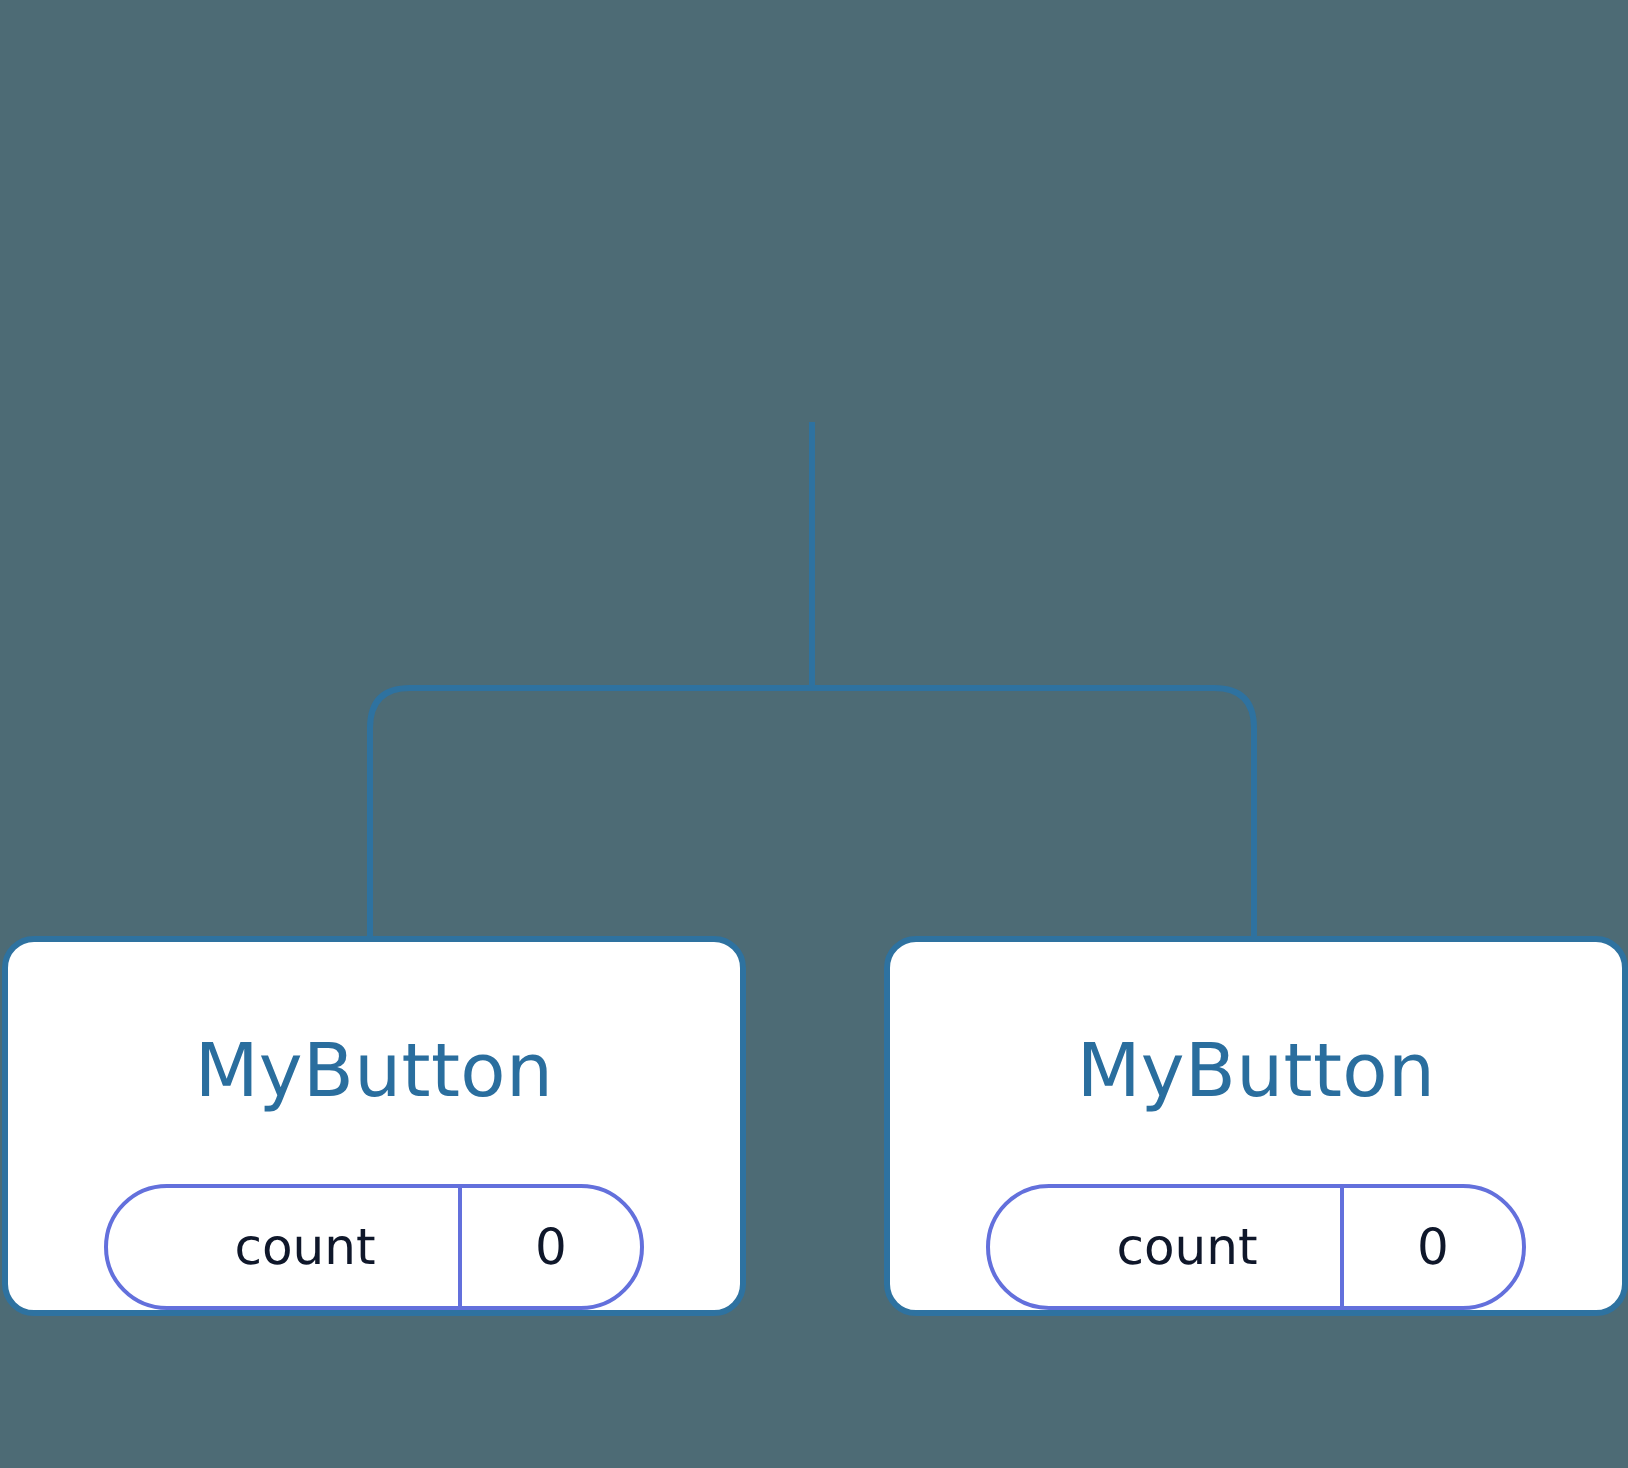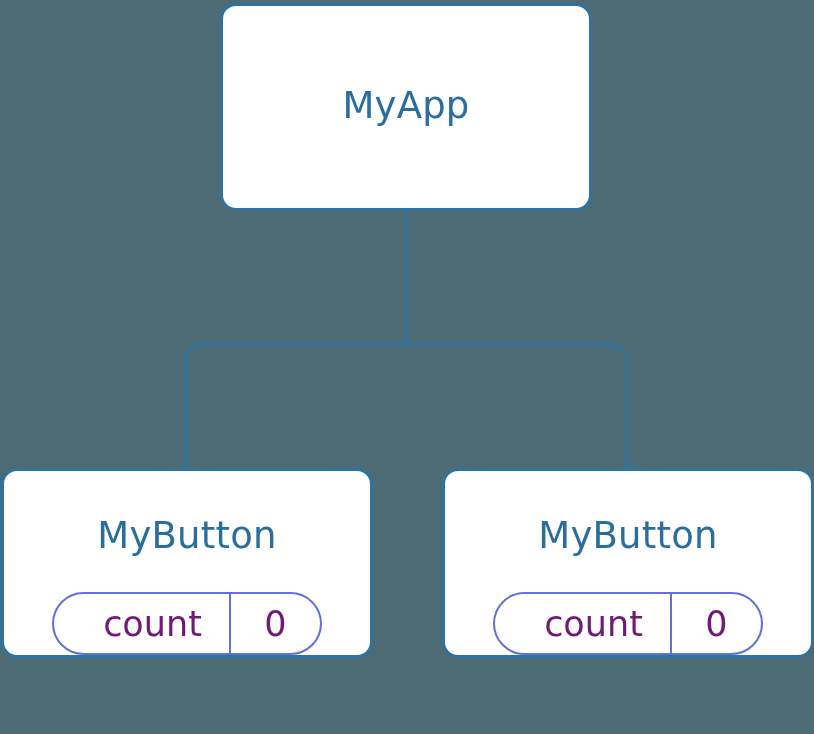--- a/index.html
+++ b/index.html
@@ -89,22 +89,22 @@
     box-sizing: border-box;
     display: flex;
     align-items: stretch;
     background: #FFFFFF;
   }
   .pill-key,
   .pill-val {
     display: flex;
     align-items: center;
     justify-content: center;
-    color: #701a75;
-    font-size: 35px;
+    color: #0f172a;
+    font-size: 25px;
     font-weight: 400;
     white-space: nowrap;
     box-sizing: border-box;
   }
   .pill-key {
     width: 175px;
     padding-left: 22px;
   }
   .pill-val {
     width: 91px;
@@ -118,23 +118,20 @@
 
   <svg id="edges" viewBox="0 0 814 734" width="814" height="734" fill="none">
 
     <path d="M 406 211 L 406 344" stroke="#2E72A0" stroke-width="3" fill="none"></path>
 
     <path d="M 406 344 L 205 344 Q 185 344 185 364 L 185 470" stroke="#2E72A0" stroke-width="3" fill="none" stroke-linecap="butt" stroke-linejoin="round"></path>
 
     <path d="M 406 344 L 607 344 Q 627 344 627 364 L 627 470" stroke="#2E72A0" stroke-width="3" fill="none" stroke-linecap="butt" stroke-linejoin="round"></path>
   </svg>
 
-  <div class="node" id="node-root">
-    <span class="node-title">MyApp</span>
-  </div>
 
   <div class="node node-leaf" id="node-child-0">
     <span class="node-title">MyButton</span>
     <div class="state-pill">
       <span class="pill-key">count</span>
       <span class="pill-val">0</span>
     </div>
   </div>
 
   <div class="node node-leaf" id="node-child-1">

